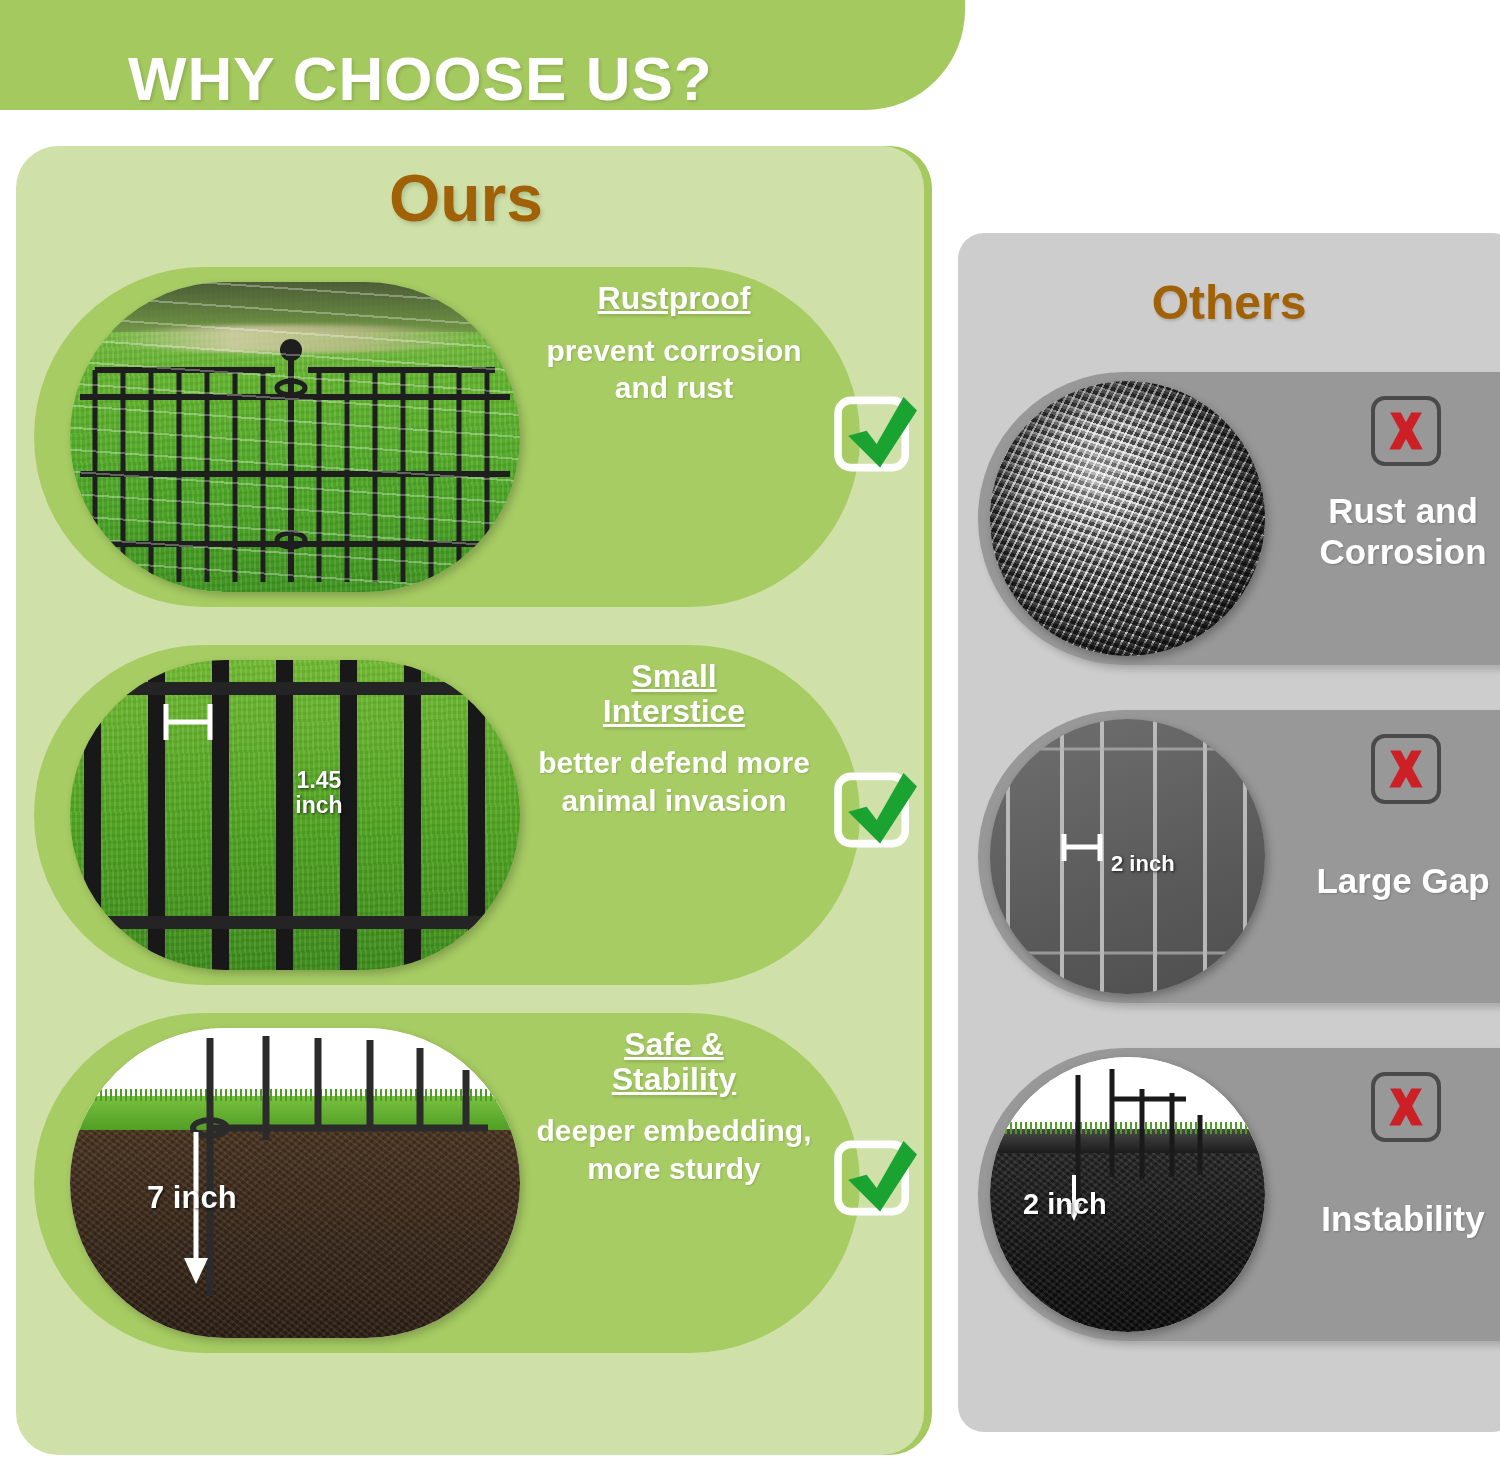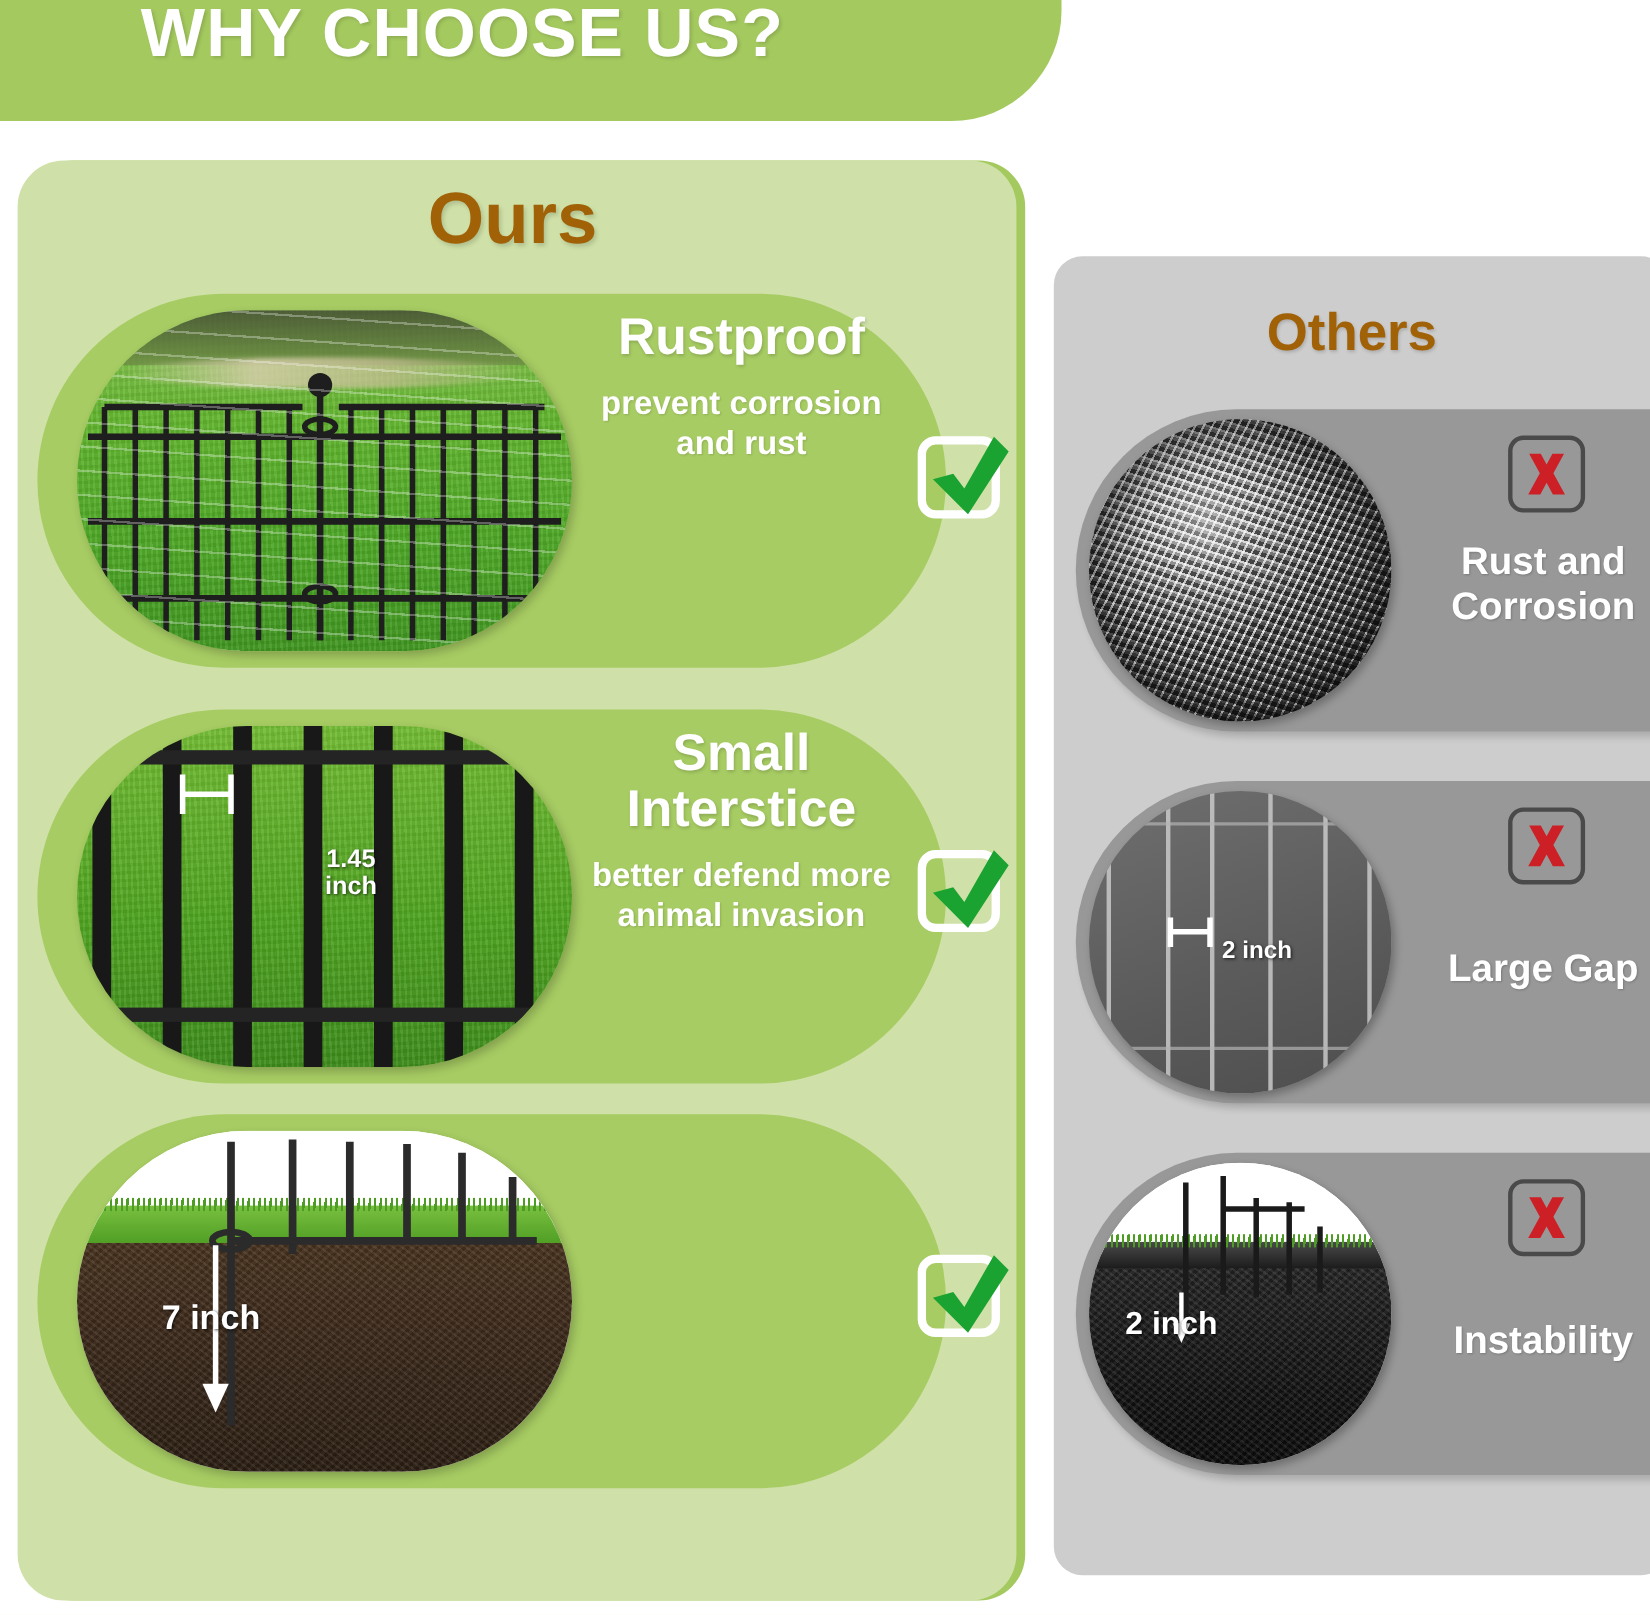--- a/index.html
+++ b/index.html
@@ -7,21 +7,21 @@
   body{
     width:1500px;height:1468px;position:relative;overflow:hidden;
     font-family:"Liberation Sans","DejaVu Sans",sans-serif;
   }
 
   
   .header-banner{
     position:absolute;left:0;top:0;width:965px;height:110px;
     background:#a4c95f;
     border-bottom-right-radius:100px;
-    display:flex;align-items:flex-start;
+    display:flex;align-items:flex-end;
   }
   .header-title{
     margin-left:128px;color:#ffffff;font-size:62px;font-weight:bold;
     letter-spacing:1px;line-height:1;
     text-shadow:2px 2px 3px rgba(0,0,0,.13);
   }
 
   
   .others-panel{
     position:absolute;left:958px;top:233px;width:560px;height:1199px;
@@ -92,22 +92,23 @@
   .ours-photo{
     position:absolute;left:36px;top:15px;width:450px;height:310px;
     border-radius:155px/155px;overflow:hidden;
     box-shadow:3px 4px 9px rgba(0,0,0,.22);
   }
   .ours-texts{
     position:absolute;left:490px;top:14px;width:300px;
     text-align:center;color:#ffffff;
   }
   .ours-head{
-    font-size:47px;font-weight:bold;line-height:1.08;
+    font-size:32px;font-weight:bold;line-height:1.08;
     text-shadow:1px 2px 3px rgba(0,0,0,.16);
+    text-decoration:underline;
   }
   .ours-sub{
     margin-top:16px;font-size:30px;font-weight:bold;line-height:1.25;
     text-shadow:1px 1px 2px rgba(0,0,0,.14);
   }
 
   
   .check-badge{
     position:absolute;width:84px;height:84px;
   }
@@ -398,20 +399,30 @@
         <line x1="396" y1="42" x2="396" y2="100"></line>
         <line x1="140" y1="100" x2="418" y2="100"></line>
       </g>
       <ellipse cx="140" cy="100" rx="17" ry="8" fill="none" stroke="#2b2b2b" stroke-width="6"></ellipse>
       <g stroke="#ffffff" stroke-width="5">
         <line x1="126" y1="104" x2="126" y2="236"></line>
       </g>
       <path d="M126 256 L114 230 L138 230 Z" fill="#ffffff"></path>
     </svg>
   </div>
+  <div class="ours-texts">
+    <div class="ours-head">
+      <div>Safe &amp;</div>
+      <div>Stability</div>
+    </div>
+    <div class="ours-sub">
+      <div>deeper embedding,</div>
+      <div>more sturdy</div>
+    </div>
+  </div>
 </div>
 
 <div class="dim-label dim-145">
   <div>1.45</div>
   <div>inch</div>
 </div>
 <div class="dim-label dim-7inch">7 inch</div>
 
 <div class="check-badge cb1">
   <svg viewBox="0 0 100 100" aria-hidden="true">

